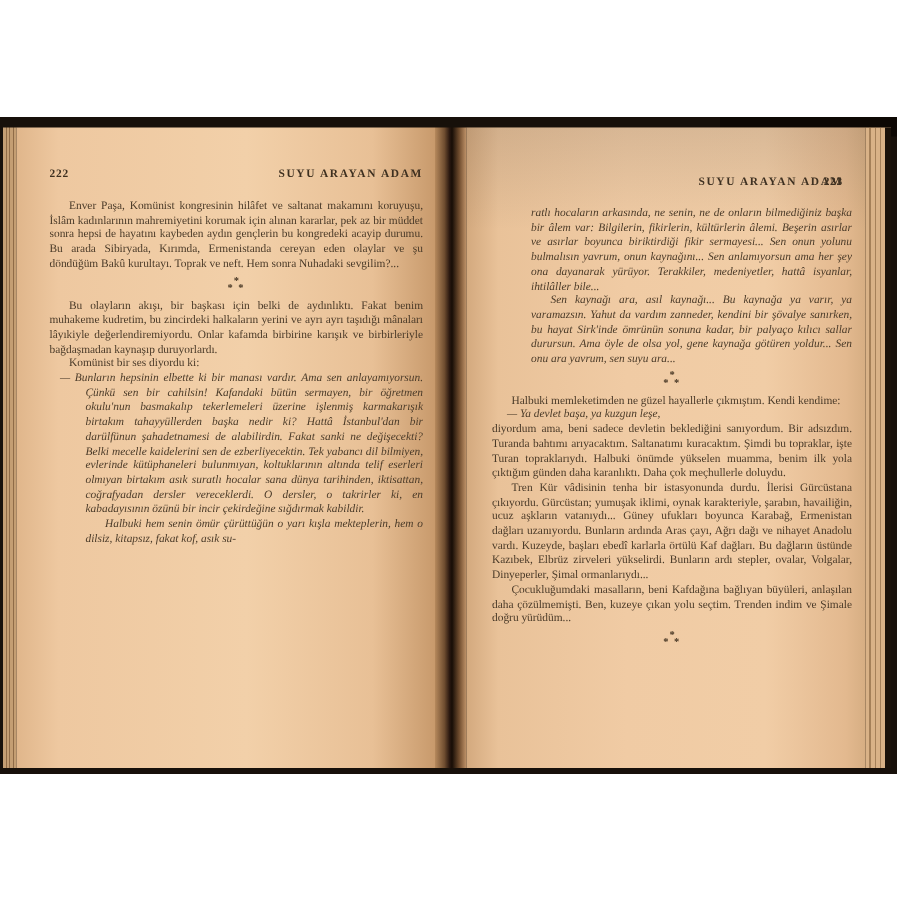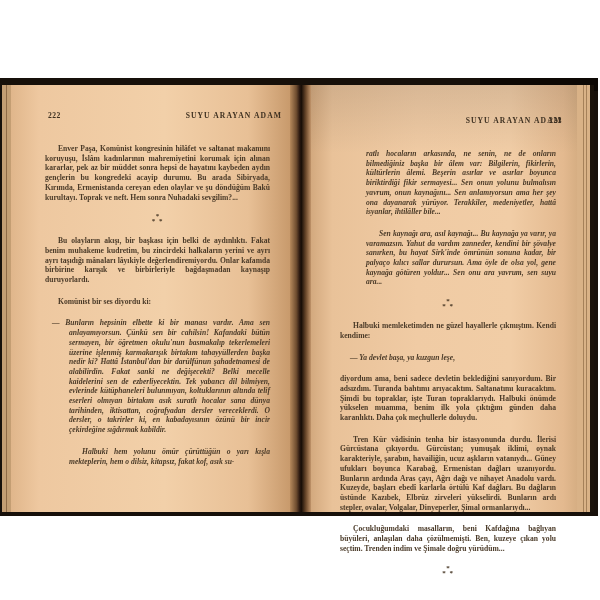--- a/index.html
+++ b/index.html
@@ -36,29 +36,29 @@
     background-image:repeating-linear-gradient(90deg,rgba(0,0,0,0) 0px,rgba(0,0,0,0) 2.6px,rgba(122,88,52,0.55) 2.6px,rgba(122,88,52,0.55) 3.4px);
     border-right:4px solid #1a120a;
   }
   .pg-header {
     position:absolute; font-weight:bold; font-size:7.6px; line-height:9px;
     letter-spacing:1.1px; color:#3e3020;
   }
   .page-left  .pg-header { top:26px; left:22px; width:249px; }
   .page-right .pg-header { top:31px; left:17px; width:234px; }
   .pg-title { position:absolute; left:0; right:0; text-align:right; }
-  .pg-num-left  { position:absolute; left:15px; letter-spacing:0.5px; }
+  .pg-num-left  { position:absolute; left:0; letter-spacing:0.5px; }
   .pg-num-right { position:absolute; right:0; letter-spacing:0.5px; }
   .text-block {
     position:absolute; font-size:7.6px; line-height:9.7px; color:#4a3a28;
     text-align:justify;
   }
   .page-left  .text-block { top:47px; left:22px; width:249px; }
   .page-right .text-block { top:52px; left:17px; width:240px; }
-  p { margin:12px;font-weight:bold; }
+  p { margin:0; }
   .indent { text-indent:13px; }
   .it { font-style:italic; }
   .it-block-left  { padding-left:24px; }
   .it-block-right { padding-left:26px; }
   .dash-hang { text-indent:-17px; }
   .verse { font-style:italic; padding-left:10px; }
   .asterism {
     display:flex; flex-direction:column; align-items:center;
     margin:4px 0 4px; color:#463624;
   }
@@ -82,21 +82,21 @@
       <div class="text-block">
         <p class="indent">Enver Paşa, Komünist kongresinin hilâfet ve saltanat makamını koruyuşu, İslâm kadınlarının mahremiyetini korumak için alınan kararlar, pek az bir müddet sonra hepsi de hayatını kaybeden aydın gençlerin bu kongredeki acayip durumu. Bu arada Sibiryada, Kırımda, Ermenistanda cereyan eden olaylar ve şu döndüğüm Bakû kurultayı. Toprak ve neft. Hem sonra Nuhadaki sevgilim?...</p>
         <div class="asterism">
           <span class="ast-top">*</span>
           <span class="ast-bot">* *</span>
         </div>
         <p class="indent">Bu olayların akışı, bir başkası için belki de aydınlıktı. Fakat benim muhakeme kudretim, bu zincirdeki halkaların yerini ve ayrı ayrı taşıdığı mânaları lâyıkiyle değerlendiremiyordu. Onlar kafamda birbirine karışık ve birbirleriyle bağdaşmadan kaynaşıp duruyorlardı.</p>
         <p class="indent">Komünist bir ses diyordu ki:</p>
         <div class="it-block-left">
           <p class="it dash-hang">— Bunların hepsinin elbette ki bir manası vardır. Ama sen anlayamıyorsun. Çünkü sen bir cahilsin! Kafandaki bütün sermayen, bir öğretmen okulu'nun basmakalıp tekerlemeleri üzerine işlenmiş karmakarışık birtakım tahayyüllerden başka nedir ki? Hattâ İstanbul'dan bir darülfünun şahadetnamesi de alabilirdin. Fakat sanki ne değişecekti? Belki mecelle kaidelerini sen de ezberliyecektin. Tek yabancı dil bilmiyen, evlerinde kütüphaneleri bulunmıyan, koltuklarının altında telif eserleri olmıyan birtakım asık suratlı hocalar sana dünya tarihinden, iktisattan, coğrafyadan dersler vereceklerdi. O dersler, o takrirler ki, en kabadayısının özünü bir incir çekirdeğine sığdırmak kabildir.</p>
-          <p class="it indent">Halbuki hem yolunu ömür çürüttüğün o yarı kışla mekteplerin, hem o dilsiz, kitapsız, fakat kof, asık su-</p>
+          <p class="it indent">Halbuki hem senin ömür çürüttüğün o yarı kışla mekteplerin, hem o dilsiz, kitapsız, fakat kof, asık su-</p>
         </div>
       </div>
     </div>
 
     <div class="gutter"></div>
 
     <div class="page-right">
       <div class="pg-header">
         <span class="pg-title">SUYU ARAYAN ADAM</span>
         <span class="pg-num-right">223</span>

